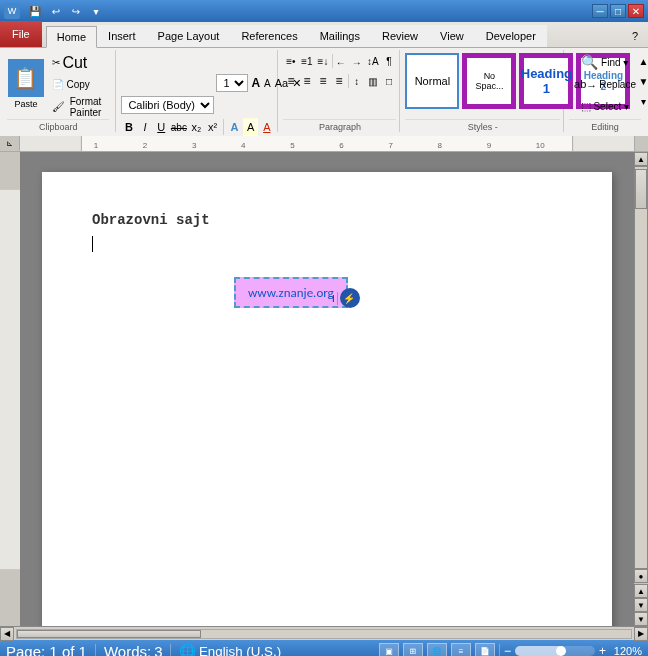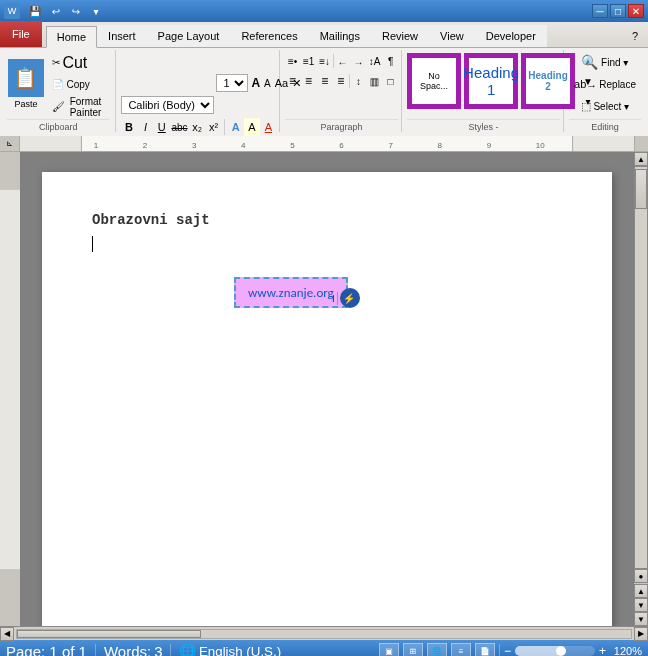--- a/index.html
+++ b/index.html
@@ -191,25 +191,28 @@
         <button class="para-btn">▥</button>
         <button class="para-btn">□</button>
       </div>
     </div>
     <div class="rg-label">Paragraph</div>
   </div>
 
   <div class="rg" style="min-width:160px;">
     <div class="rg-top" style="align-items:flex-start;">
       <div style="display:flex;gap:3px;align-items:center;">
+        <div class="style-item" style="border:2px solid #4488cc;">
+          <span style="font-size:11px;">Normal</span>
+        </div>
         <div class="style-item">
           <span style="font-size:9px;">No Spac...</span>
         </div>
         <div class="style-item">
-          <span style="font-size:15px;font-weight:normal;color:#1155cc;">Heading 1</span>
+          <span style="font-size:13px;font-weight:bold;color:#1155cc;">Heading 1</span>
         </div>
         <div class="style-item">
           <span style="font-size:10px;font-weight:bold;color:#4488cc;">Heading 2</span>
         </div>
         <div style="display:flex;flex-direction:column;gap:2px;">
           <button class="para-btn">▲</button>
           <button class="para-btn">▼</button>
           <button class="para-btn">▾</button>
         </div>
       </div>

